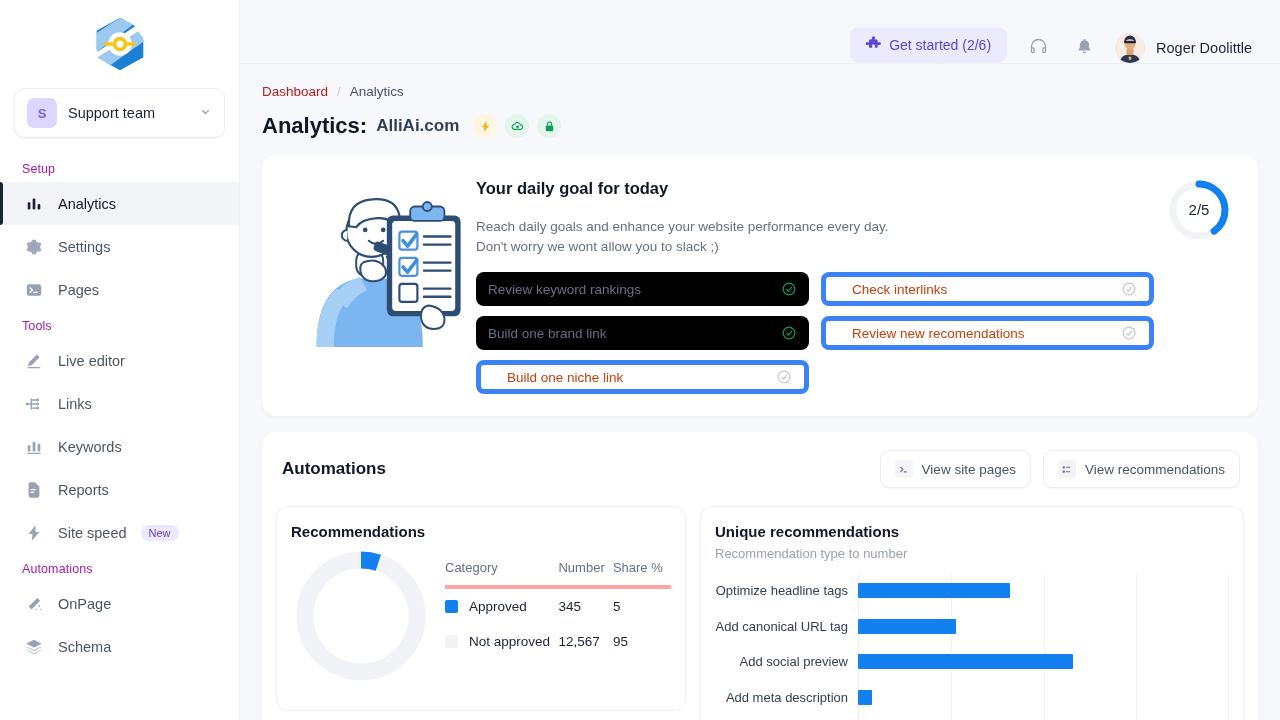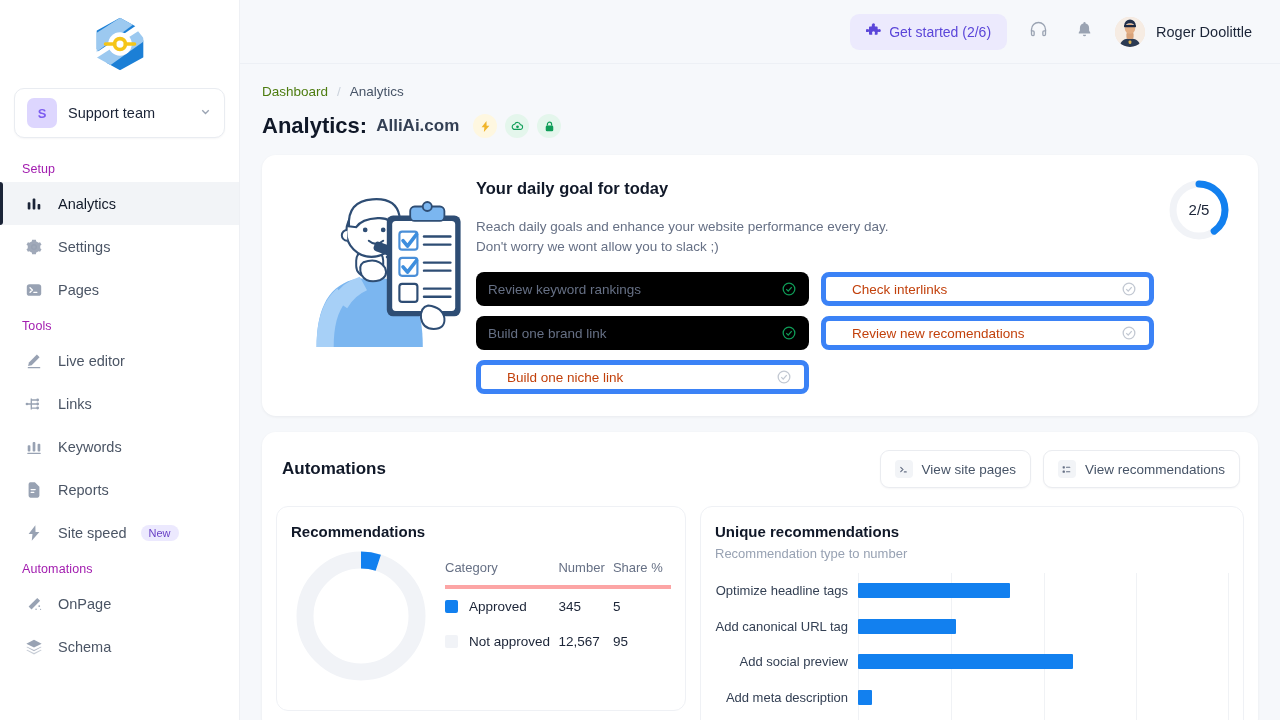--- a/index.html
+++ b/index.html
@@ -51,21 +51,21 @@
   }
   .nav-item.active .ic { color: #1b2437; }
   .badge-new {
     background: #ece9fe; color: #6941c6; font-size: 11px;
     padding: 2px 8px; border-radius: 10px; font-weight: 500;
   }
 
   
   .main { flex: 1; height: 720px; display: flex; flex-direction: column; overflow: hidden; }
   .topbar {
-    height: 64px; background: #f6f8fb; display: flex; align-items: center;
+    height: 64px; background: #f6f8fb; display: flex; align-items: flex-end;
     justify-content: flex-end; padding: 0 28px; gap: 16px;
     border-bottom: 1px solid #edf0f5; flex-shrink: 0;
   }
   .get-started {
     display: flex; align-items: center; gap: 8px;
     background: #eceafd; color: #5b46d9; border: none;
     border-radius: 9px; padding: 9px 16px; font-size: 14px;
     font-family: inherit; cursor: pointer; font-weight: 500;
   }
   .icon-btn {
@@ -75,21 +75,21 @@
   .user { display: flex; align-items: center; gap: 11px; cursor: pointer; }
   .avatar {
     width: 30px; height: 30px; border-radius: 50%; overflow: hidden;
     background: #f3e3d6; flex-shrink: 0; position: relative;
   }
   .uname { font-size: 14.5px; color: #1b2437; }
 
   .content { flex: 1; overflow: hidden; padding: 0 22px; }
 
   .crumbs { display: flex; align-items: center; gap: 9px; font-size: 13.5px; padding: 20px 0 0 0; }
-  .crumbs .c1 { color: #4d7c0f; cursor: pointer; text-align: center; }
+  .crumbs .c1 { color: #b91c1c; cursor: pointer; text-align: center; }
   .crumbs .sep { color: #cbd2dc; }
   .crumbs .c2 { color: #475467; cursor: pointer; }
 
   .titlerow { display: flex; align-items: center; margin-top: 14px; }
   .page-title { font-size: 22px; font-weight: 700; color: #101828; }
   .page-domain { font-size: 17px; font-weight: 600; color: #344054; margin-left: 9px; }
   .pills { display: flex; gap: 8px; margin-left: 14px; }
   .pill { width: 24px; height: 24px; border-radius: 50%; display: flex; align-items: center; justify-content: center; }
   .pill.y { background: #fef7e0; color: #f0b429; }
   .pill.g { background: #e4f6ec; color: #0f9d58; }

